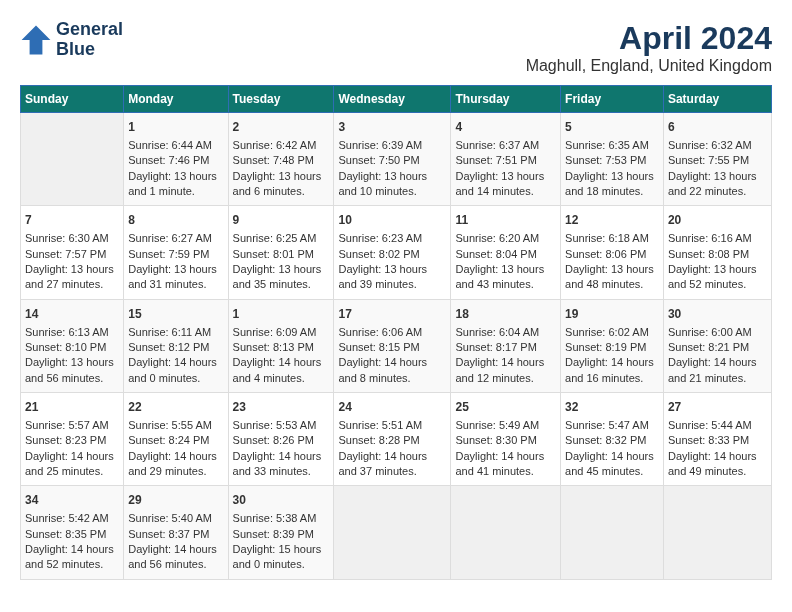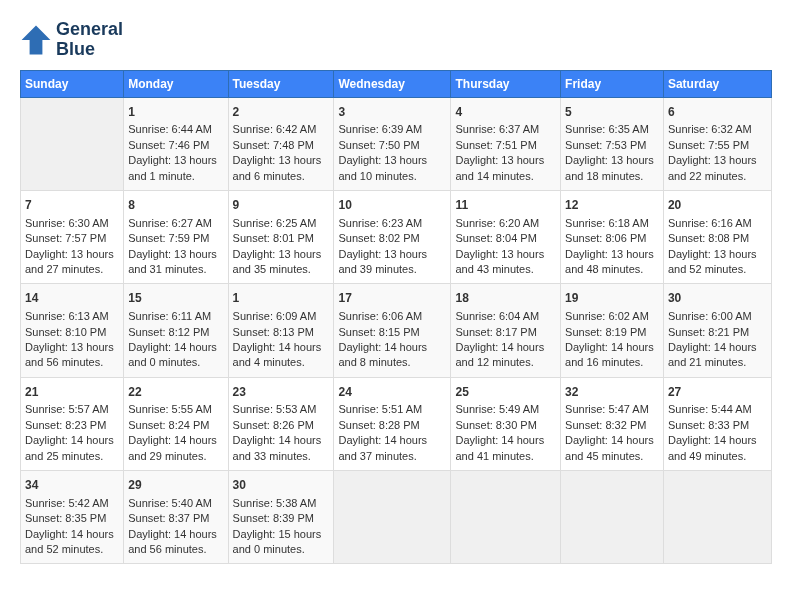--- a/index.html
+++ b/index.html
@@ -42,21 +42,21 @@
     .subtitle {
       font-size: 16px;
       color: #333;
     }
     table {
       width: 100%;
       border-collapse: collapse;
       font-size: 11px;
     }
     thead tr th {
-      background-color: #3b82f6;
+      background-color: #0f766e;
       color: #fff;
       padding: 6px 4px;
       text-align: left;
       font-size: 12px;
       font-weight: bold;
       border: 1px solid #2e6db4;
     }
     tbody tr {
       border-bottom: 1px solid #ccc;
     }
@@ -94,20 +94,24 @@
 <div class="header">
   <div class="logo">
     <svg class="logo-icon" viewBox="0 0 40 40">
       <polygon points="20,2 38,20 28,20 28,38 12,38 12,20 2,20" fill="#2e6db4"></polygon>
     </svg>
     <div class="logo-text">
       <div>General</div>
       <div>Blue</div>
     </div>
   </div>
+  <div class="title-section">
+    <div class="main-title">April 2024</div>
+    <div class="subtitle">Maghull, England, United Kingdom</div>
+  </div>
 </div>
 
 <table>
   <thead>
     <tr>
     <th>Sunday</th>
         <th>Monday</th>
         <th>Tuesday</th>
         <th>Wednesday</th>
         <th>Thursday</th>

